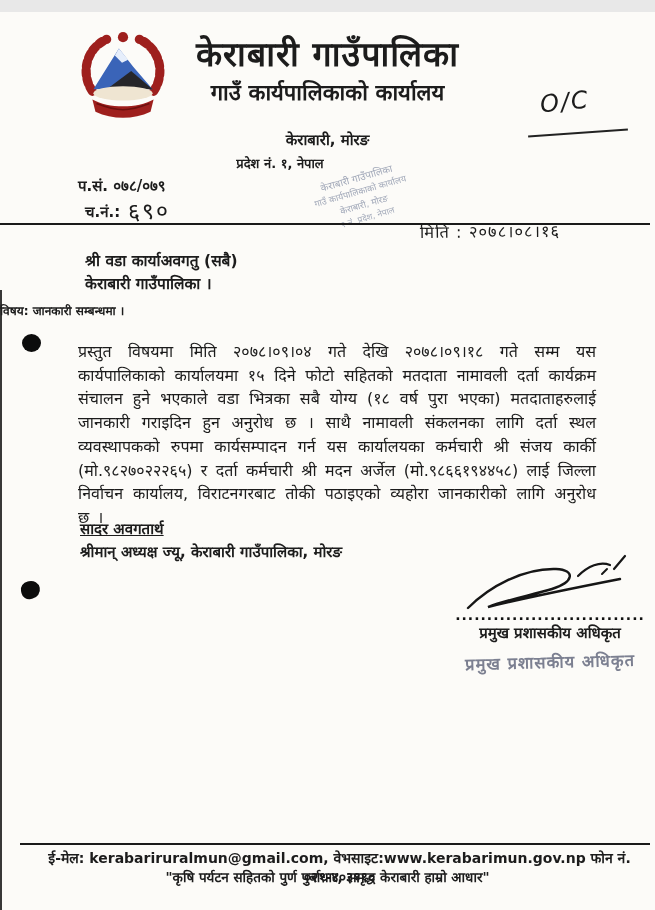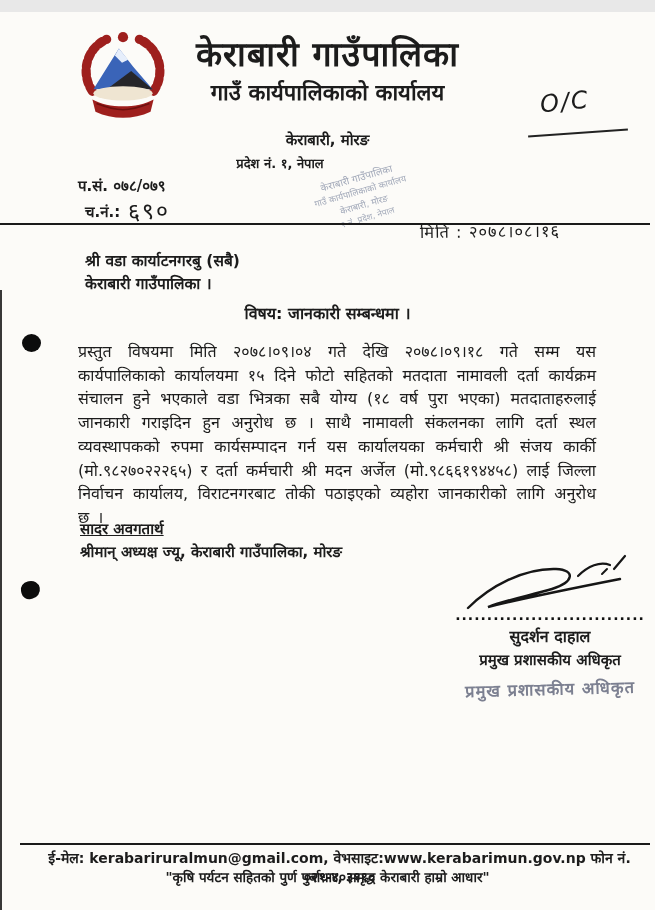--- a/index.html
+++ b/index.html
@@ -36,21 +36,21 @@
   
   .ps{left:78px;top:163px;font-size:15px;font-weight:600;text-align:right;}
   .cn-label{left:85px;top:189px;font-size:15px;font-weight:600;text-align:right;}
   .cn-value{left:128px;top:182px;font-size:23px;transform:rotate(-2deg);letter-spacing:2px;}
   .rule{left:0px;top:211px;width:650px;height:2px;background:#1a1a1a;}
   .date-line{left:420px;top:207px;width:220px;font-size:16.5px;letter-spacing:1px;transform:rotate(-.5deg);}
   
   .rcpt1{left:85px;top:237px;font-size:15.5px;font-weight:600;}
   .rcpt2{left:85px;top:260px;font-size:15.5px;font-weight:600;}
   
-  .subject{left:0;top:290px;width:655px;text-align:center;font-size:16px;font-weight:bold;}
+  .subject{left:0;top:290px;width:655px;text-align:left;font-size:12px;font-weight:bold;}
   
   .body-par{left:78px;top:328px;width:518px;font-size:16px;line-height:23.7px;text-align:justify;word-spacing:3px;}
   
   .cc-head{left:80px;top:506px;font-size:15px;font-weight:bold;text-decoration:underline;}
   .cc1{left:80px;top:529px;font-size:15px;font-weight:600;}
   .cc2{left:80px;top:552px;font-size:15px;font-weight:600;}
   
   .sig-svg{left:462px;top:540px;}
   .sig-block{left:450px;top:598px;width:200px;text-align:center;}
   .sig-dots{font-size:14px;letter-spacing:1px;line-height:10px;color:#111;font-weight:bold;}
@@ -97,39 +97,38 @@
     <div class="s2">केराबारी, मोरङ</div>
     <div class="s3">१ नं. प्रदेश, नेपाल</div>
   </div>
 
   <div class="abs ps">प.सं. ०७८/०७९</div>
   <div class="abs cn-label">च.नं.:</div>
   <div class="abs cn-value">६९०</div>
   <div class="abs rule"></div>
   <div class="abs date-line">मिति : २०७८।०८।१६</div>
 
-  <div class="abs rcpt1">श्री वडा कार्याटनगरबु (सबै)</div>
+  <div class="abs rcpt1">श्री वडा कार्याअवगतु (सबै)</div>
   <div class="abs rcpt2">केराबारी गाउँपालिका ।</div>
 
   <div class="abs subject">विषय: जानकारी सम्बन्धमा ।</div>
 
   <div class="abs body-par">प्रस्तुत विषयमा मिति २०७८।०९।०४ गते देखि २०७८।०९।१८ गते सम्म यस कार्यपालिकाको कार्यालयमा १५ दिने फोटो सहितको मतदाता नामावली दर्ता कार्यक्रम संचालन हुने भएकाले वडा भित्रका सबै योग्य (१८ वर्ष पुरा भएका) मतदाताहरुलाई जानकारी गराइदिन हुन अनुरोध छ । साथै नामावली संकलनका लागि दर्ता स्थल व्यवस्थापकको रुपमा कार्यसम्पादन गर्न यस कार्यालयका कर्मचारी श्री संजय कार्की (मो.९८२७०२२२६५) र दर्ता कर्मचारी श्री मदन अर्जेल (मो.९८६६१९४४५८) लाई जिल्ला निर्वाचन कार्यालय, विराटनगरबाट तोकी पठाइएको व्यहोरा जानकारीको लागि अनुरोध छ ।</div>
 
   <div class="abs cc-head">सादर अवगतार्थ</div>
   <div class="abs cc1">श्रीमान् अध्यक्ष ज्यू, केराबारी गाउँपालिका, मोरङ</div>
 
   <svg class="abs sig-svg" width="175" height="68" viewBox="0 0 175 68">
     <path d="M6,56 C28,34 62,16 94,17 C114,18 112,30 90,37 C70,43 44,48 26,55 C62,46 112,36 158,27" fill="none" stroke="#161616" stroke-width="2.4" stroke-linecap="round"></path>
     <path d="M116,24 C126,14 138,9 148,13" fill="none" stroke="#161616" stroke-width="2.2" stroke-linecap="round"></path>
     <path d="M152,17 L163,4" fill="none" stroke="#161616" stroke-width="2.2" stroke-linecap="round"></path>
     <path d="M140,22 L145,17" fill="none" stroke="#161616" stroke-width="2" stroke-linecap="round"></path>
   </svg>
   <div class="abs sig-block">
     <div class="sig-dots">..............................</div>
-    <div class="sig-name">सुदर्शन दाहाल</div>
     <div class="sig-title">प्रमुख प्रशासकीय अधिकृत</div>
     <div class="sig-stamp">प्रमुख प्रशासकीय अधिकृत</div>
   </div>
 
   <div class="abs footer-rule"></div>
   <div class="abs footer-contact">ई-मेल: kerabariruralmun@gmail.com, वेभसाइट:www.kerabarimun.gov.np फोन नं. ०२१-४०३११०</div>
   <div class="abs footer-slogan">"कृषि पर्यटन सहितको पुर्ण पुर्वाधार, समृद्ध केराबारी हाम्रो आधार"</div>
 
 </div>
 

